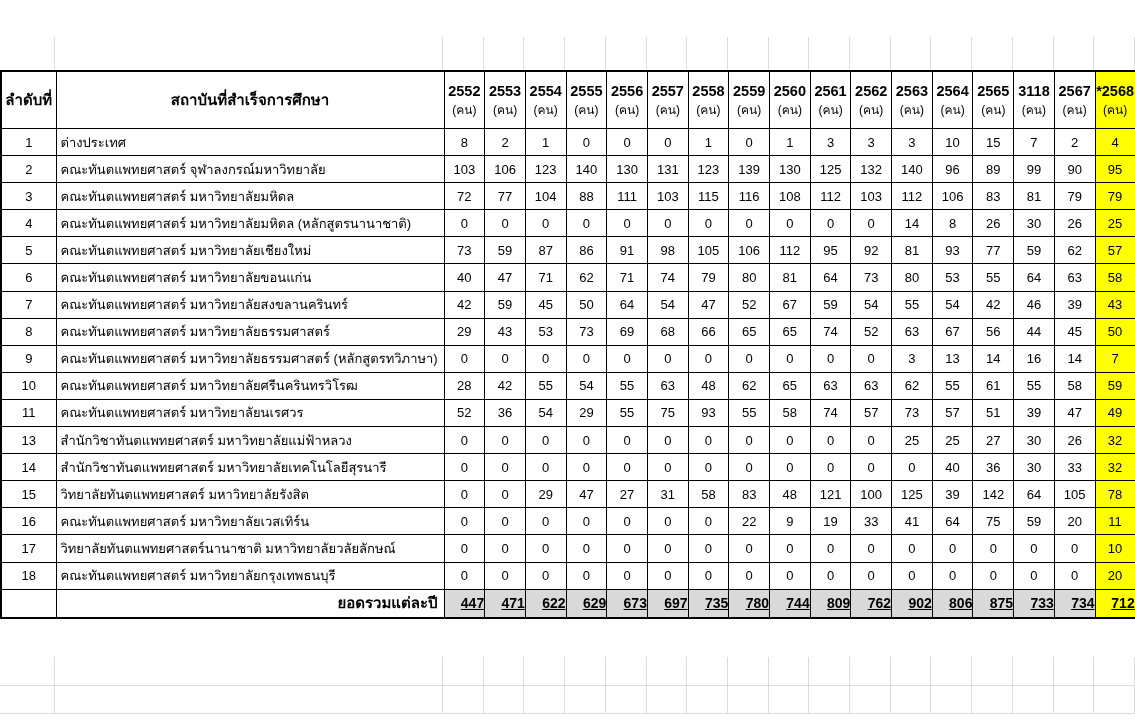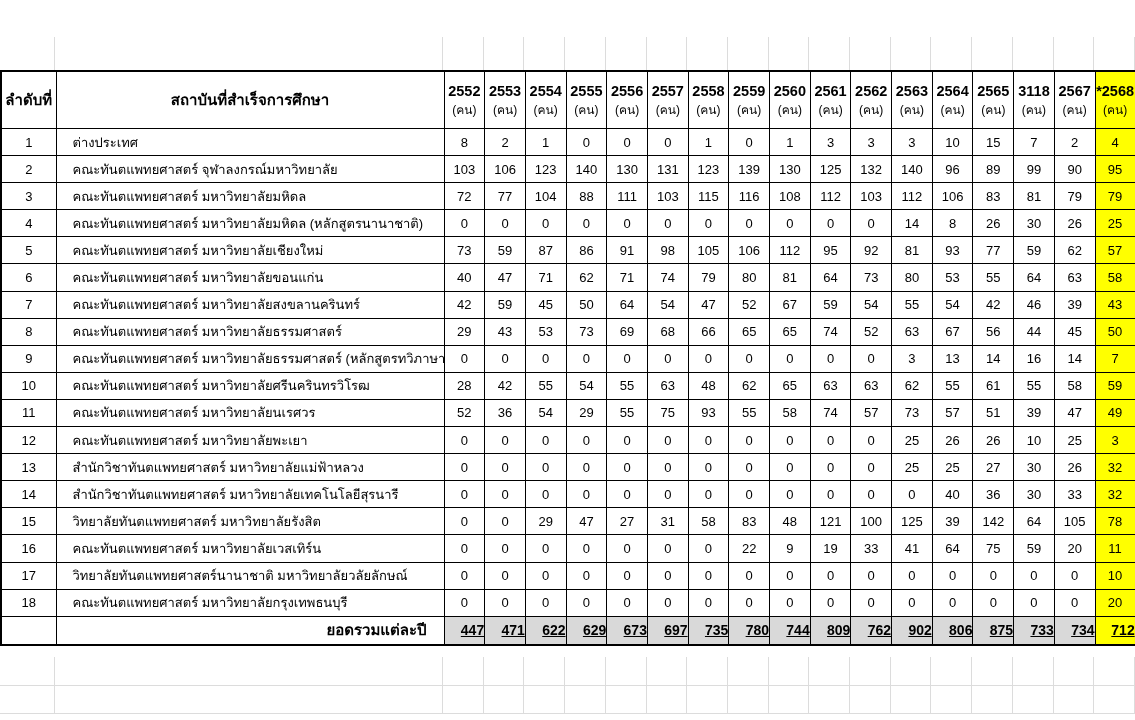--- a/index.html
+++ b/index.html
@@ -22,25 +22,25 @@
 
   
   table.grid{position:absolute;left:0;top:70px;width:1135px;border-collapse:collapse;table-layout:fixed;
     border:2px solid #000;}
   .grid th,.grid td{border:1px solid #000;overflow:hidden;white-space:nowrap;padding:0;}
   .grid thead th{height:56px;background:#fff;vertical-align:middle;border-bottom:1.5px solid #000;}
   .h-idx,.h-inst{font-weight:bold;font-size:15px;}
   .h-year .yr{font-weight:bold;font-size:14.5px;line-height:1.5;}
   .h-year .unit{font-weight:normal;font-size:12px;line-height:1.4;}
   .grid tbody td{height:26.1px;font-size:13px;text-align:center;vertical-align:middle;}
-  .grid td.inst{text-align:left;padding-left:16px;font-size:13px;}
+  .grid td.inst{text-align:left;padding-left:4px;font-size:13px;}
   .grid tr.totals td{height:27px;background:#d9d9d9;font-weight:bold;font-size:14px;
     border-top:1.5px solid #000;border-bottom:2.5px solid #000;text-align:right;}
   .grid tr.totals td.no-blank,.grid tr.totals td.label-cell{background:#fff;}
-  .grid tr.totals td.label-cell{text-align:right;padding-right:17px;font-size:15px;}
+  .grid tr.totals td.label-cell{text-align:right;padding-right:6px;font-size:15px;}
   .grid tr.totals td u{text-decoration:underline;}
   .hl{background:#ffff00 !important;}
 
   
   .footer-note{position:absolute;left:4px;top:689px;font-weight:bold;font-size:14.5px;white-space:nowrap;}
 </style>
 </head>
 <body>
 
 <div class="sheet">
@@ -388,41 +388,20 @@
           <td>55</td>
           <td>58</td>
           <td>74</td>
           <td>57</td>
           <td>73</td>
           <td>57</td>
           <td>51</td>
           <td>39</td>
           <td>47</td>
           <td class="hl">49</td>
-        </tr>
-        <tr>
-          <td>12</td>
-          <td class="inst">คณะทันตแพทยศาสตร์ มหาวิทยาลัยพะเยา</td>
-          <td>0</td>
-          <td>0</td>
-          <td>0</td>
-          <td>0</td>
-          <td>0</td>
-          <td>0</td>
-          <td>0</td>
-          <td>0</td>
-          <td>0</td>
-          <td>0</td>
-          <td>0</td>
-          <td>25</td>
-          <td>26</td>
-          <td>26</td>
-          <td>10</td>
-          <td>25</td>
-          <td class="hl">3</td>
         </tr>
         <tr>
           <td>13</td>
           <td class="inst">สำนักวิชาทันตแพทยศาสตร์ มหาวิทยาลัยแม่ฟ้าหลวง</td>
           <td>0</td>
           <td>0</td>
           <td>0</td>
           <td>0</td>
           <td>0</td>
           <td>0</td>

